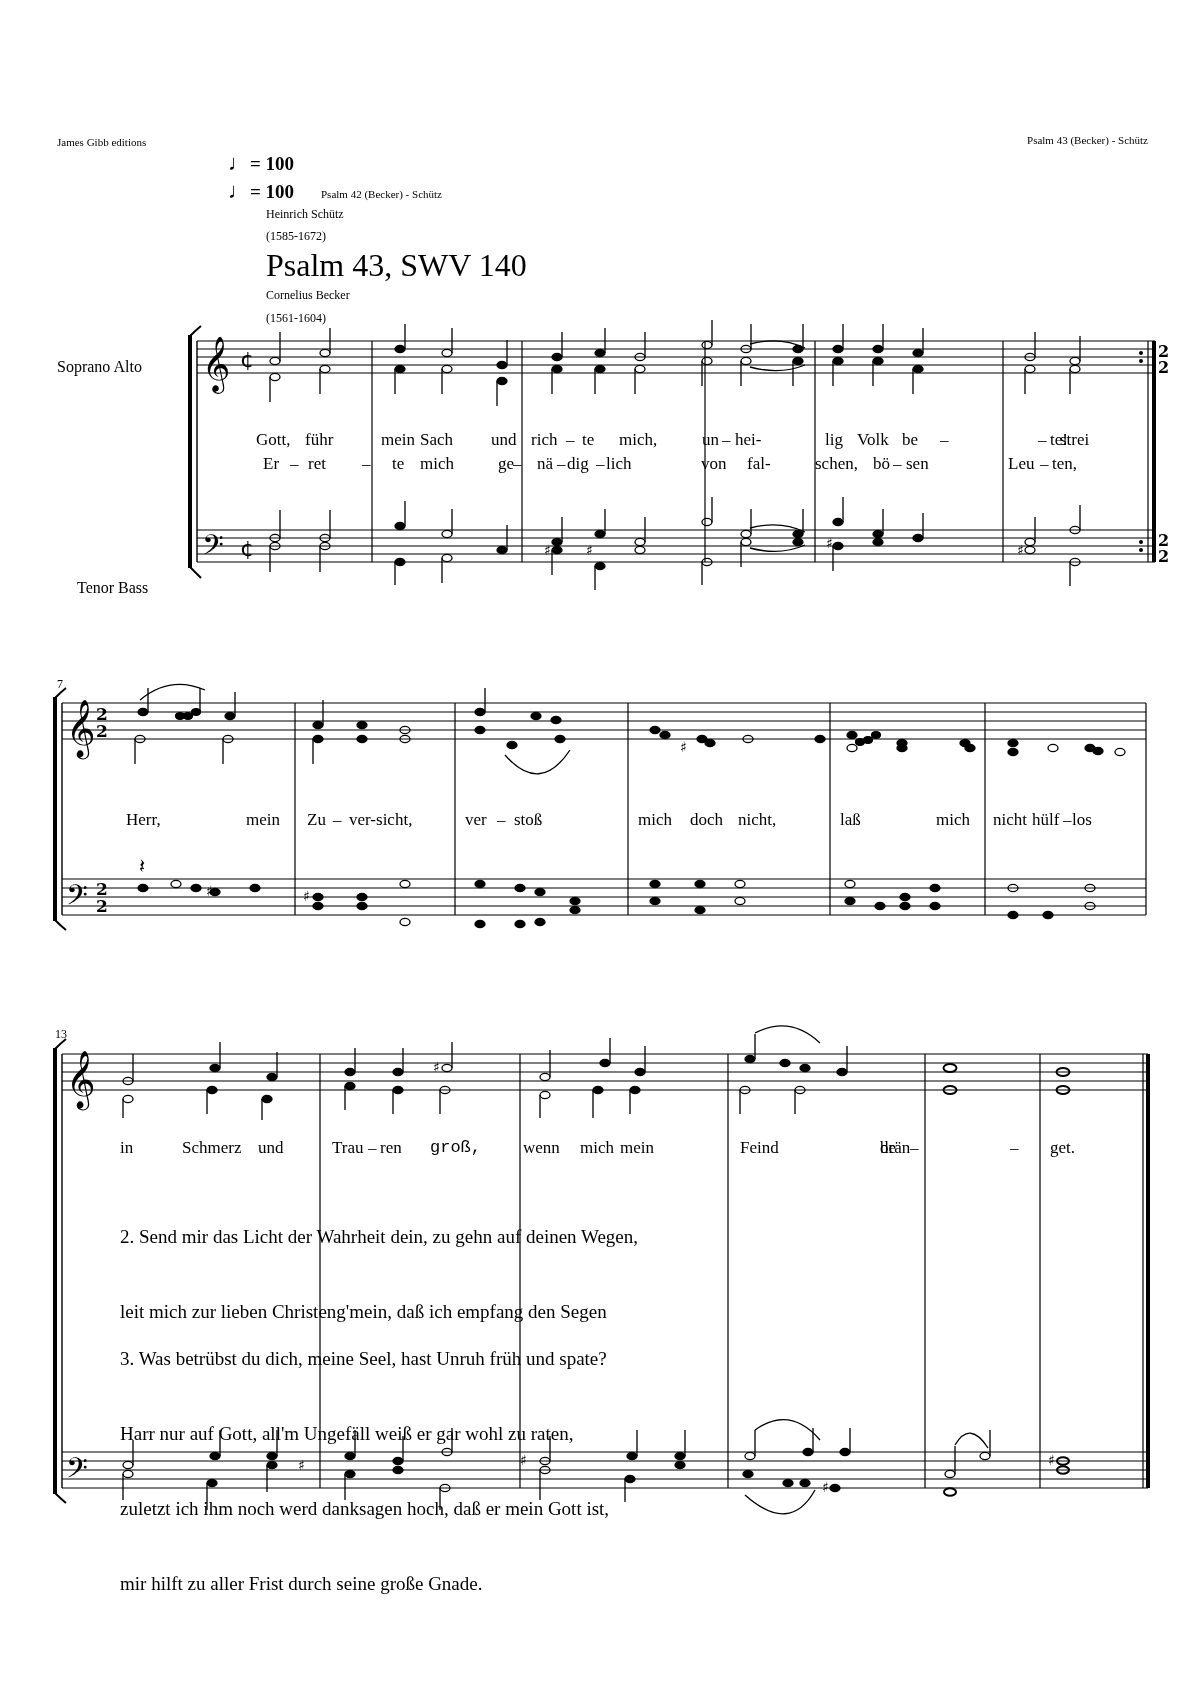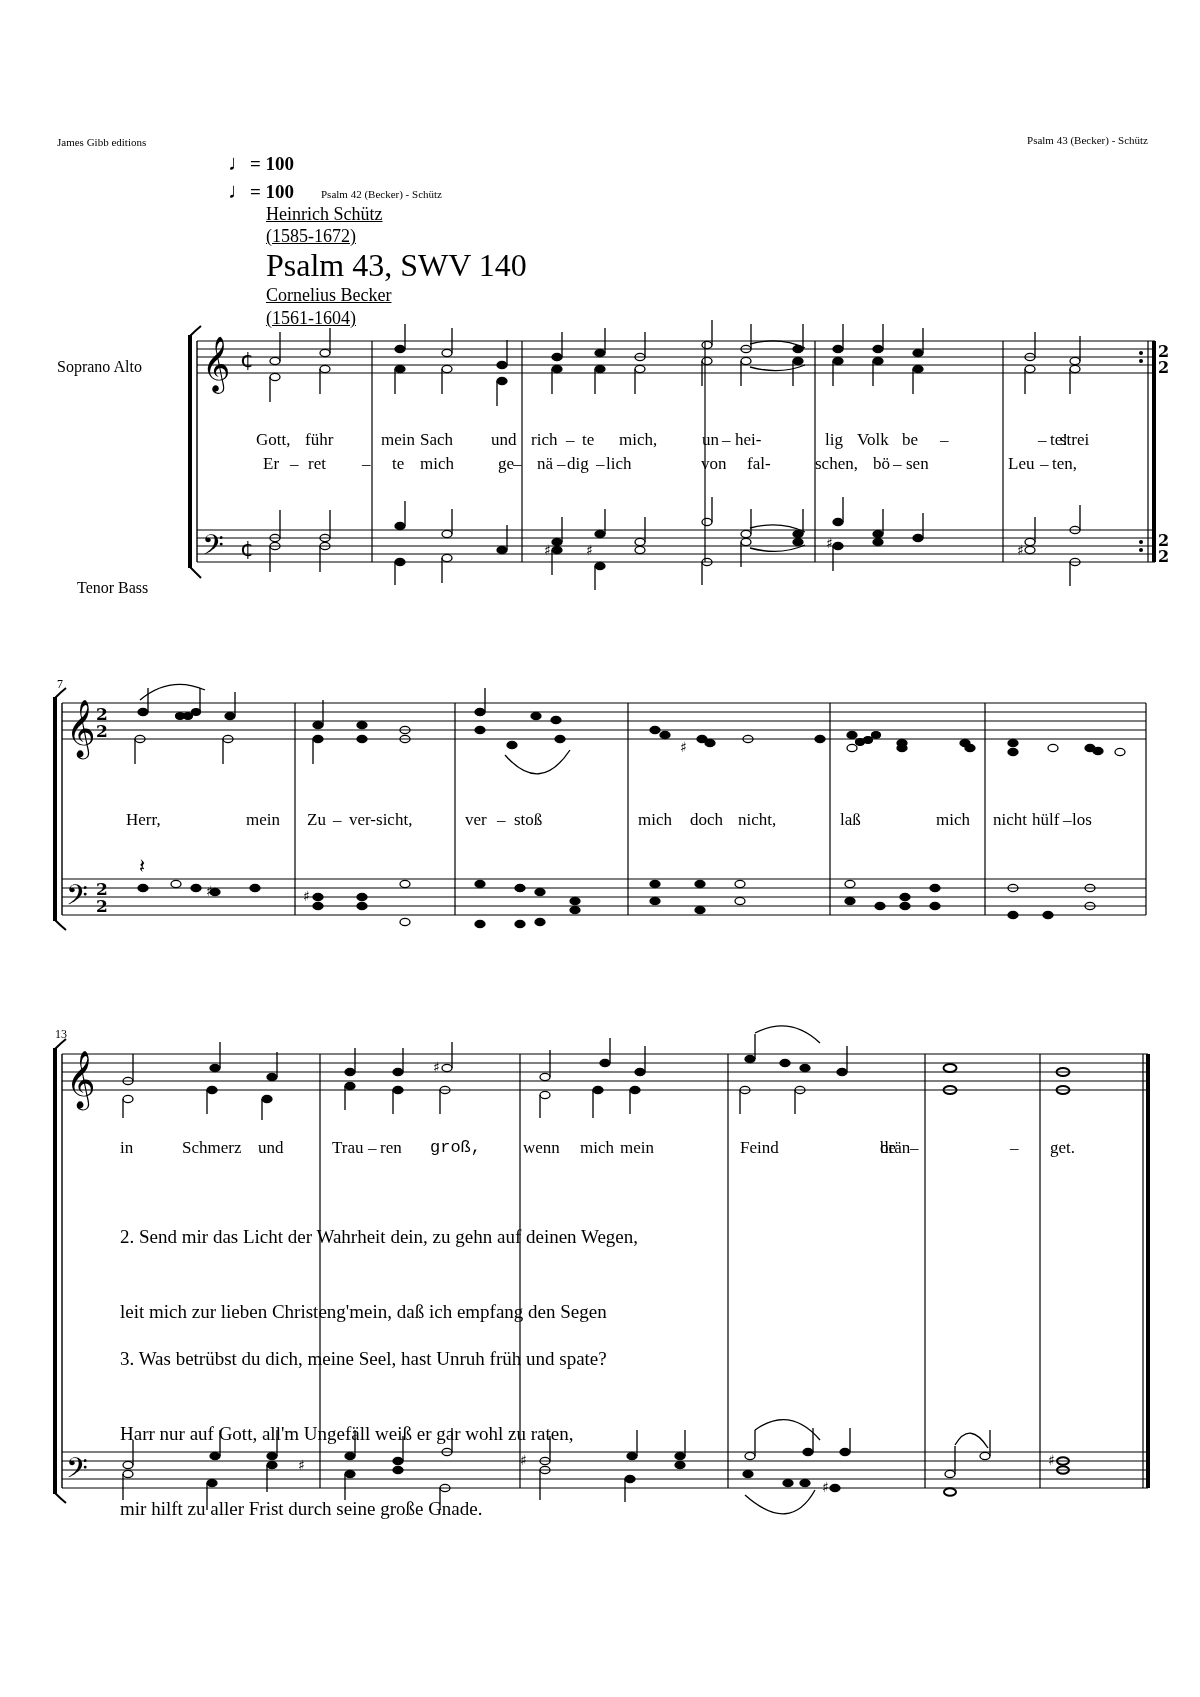--- a/index.html
+++ b/index.html
@@ -1,21 +1,21 @@
 <!DOCTYPE html>
 <html><head>
 <meta charset="utf-8">
 <style>
   html, body { margin: 0; padding: 0; background: #ffffff; }
   body { width: 1200px; height: 1697px; position: relative; overflow: hidden; font-family: "Liberation Serif", serif; color: #000; }
   .abs { position: absolute; }
   .small { font-size: 11px; }
   .tempo { font-size: 19px; font-weight: bold; }
   .tempo .note-glyph { font-size: 22px; font-weight: normal; }
-  .meta { font-size: 18px; line-height: 20px; text-decoration: underline; }
+  .meta { font-size: 12px; line-height: 20px; }
   .title { font-size: 32px; line-height: 34px; }
   .instr { font-size: 16px; }
   .lyric { font-size: 17px; white-space: nowrap; }
   .bar-num { font-size: 12px; }
   .verse { font-size: 19px; line-height: 25px; white-space: pre; }
   svg.score { position: absolute; left: 0; top: 0; }
 </style>
 </head>
 <body>
 
@@ -598,14 +598,15 @@
   <span class="abs lyric" style="left:1050px; top:1138px;">get.</span>
 </div>
 
 <div class="abs verse" style="left:120px; top:1174px;">
   <div>2. Send mir das Licht der Wahrheit dein, zu gehn auf deinen Wegen,</div>
   <div>leit mich zur lieben Christeng'mein, daß ich empfang den Segen</div>
 </div>
 <div class="abs verse" style="left:120px; top:1296px;">
   <div>3. Was betrübst du dich, meine Seel, hast Unruh früh und spate?</div>
   <div>Harr nur auf Gott, all'm Ungefäll weiß er gar wohl zu raten,</div>
+  <div>zuletzt ich ihm noch werd danksagen hoch, daß er mein Gott ist,</div>
   <div>mir hilft zu aller Frist durch seine große Gnade.</div>
 </div>
 
 </body></html>

